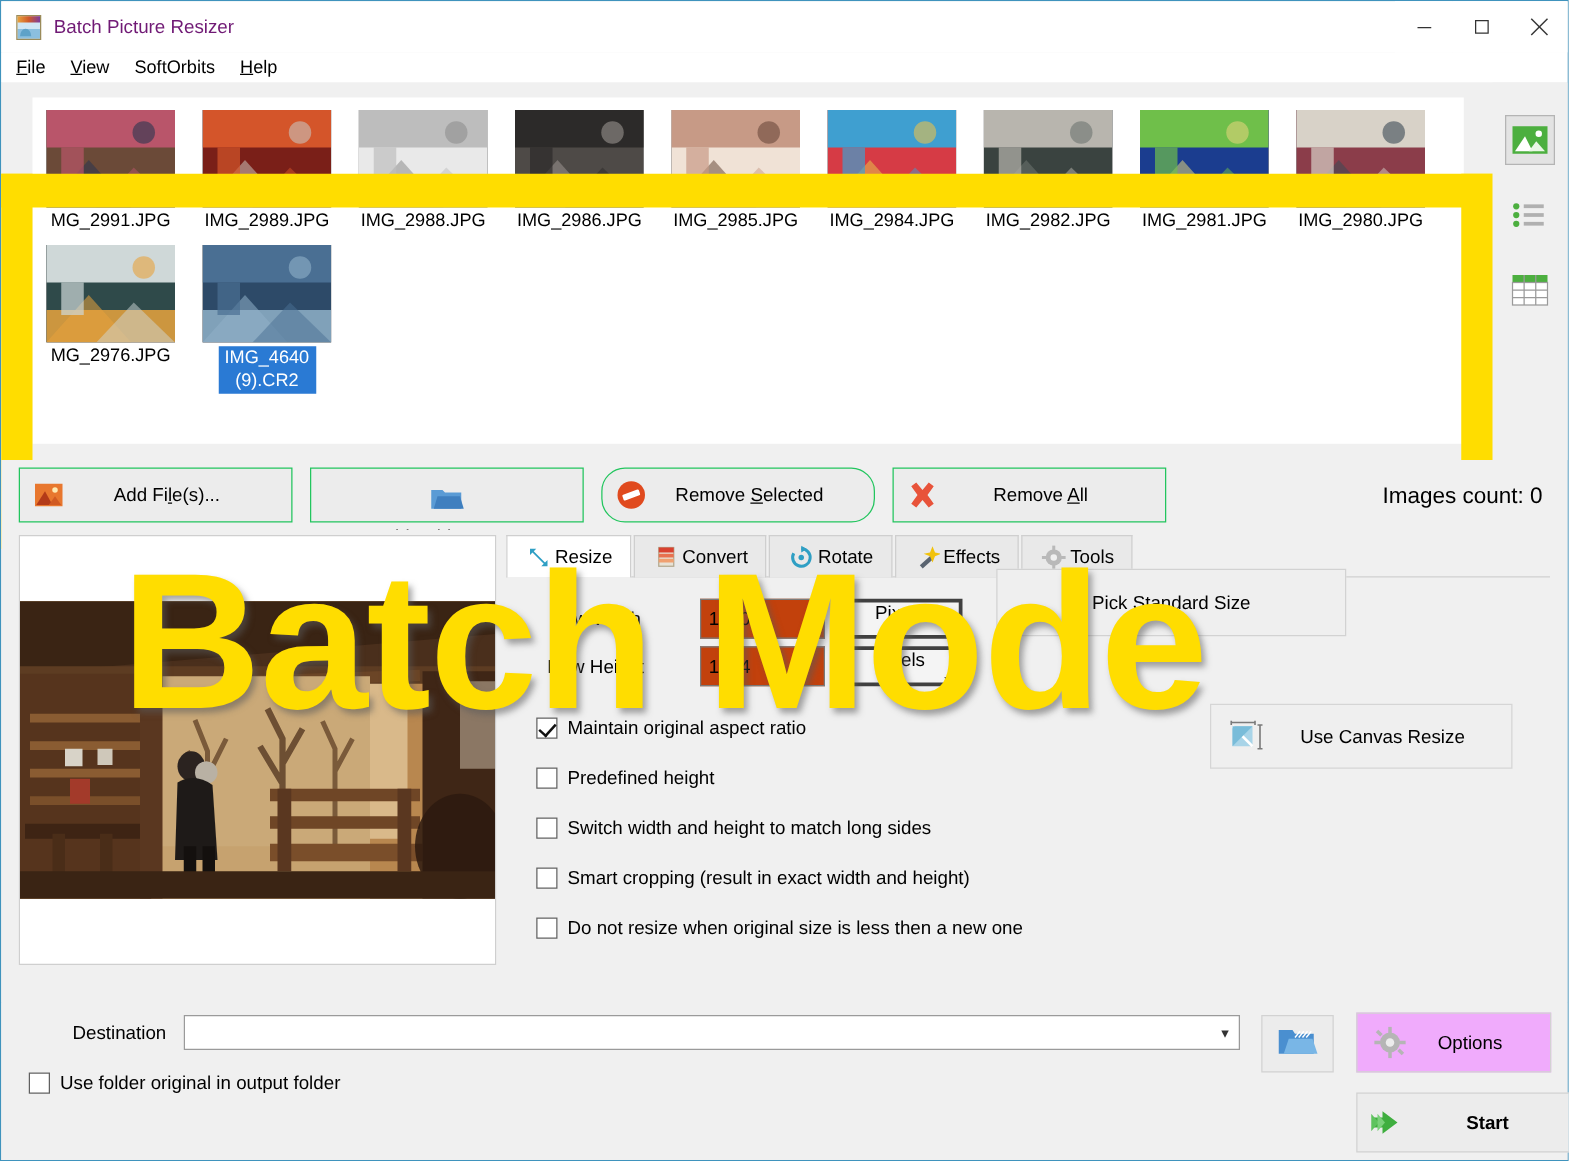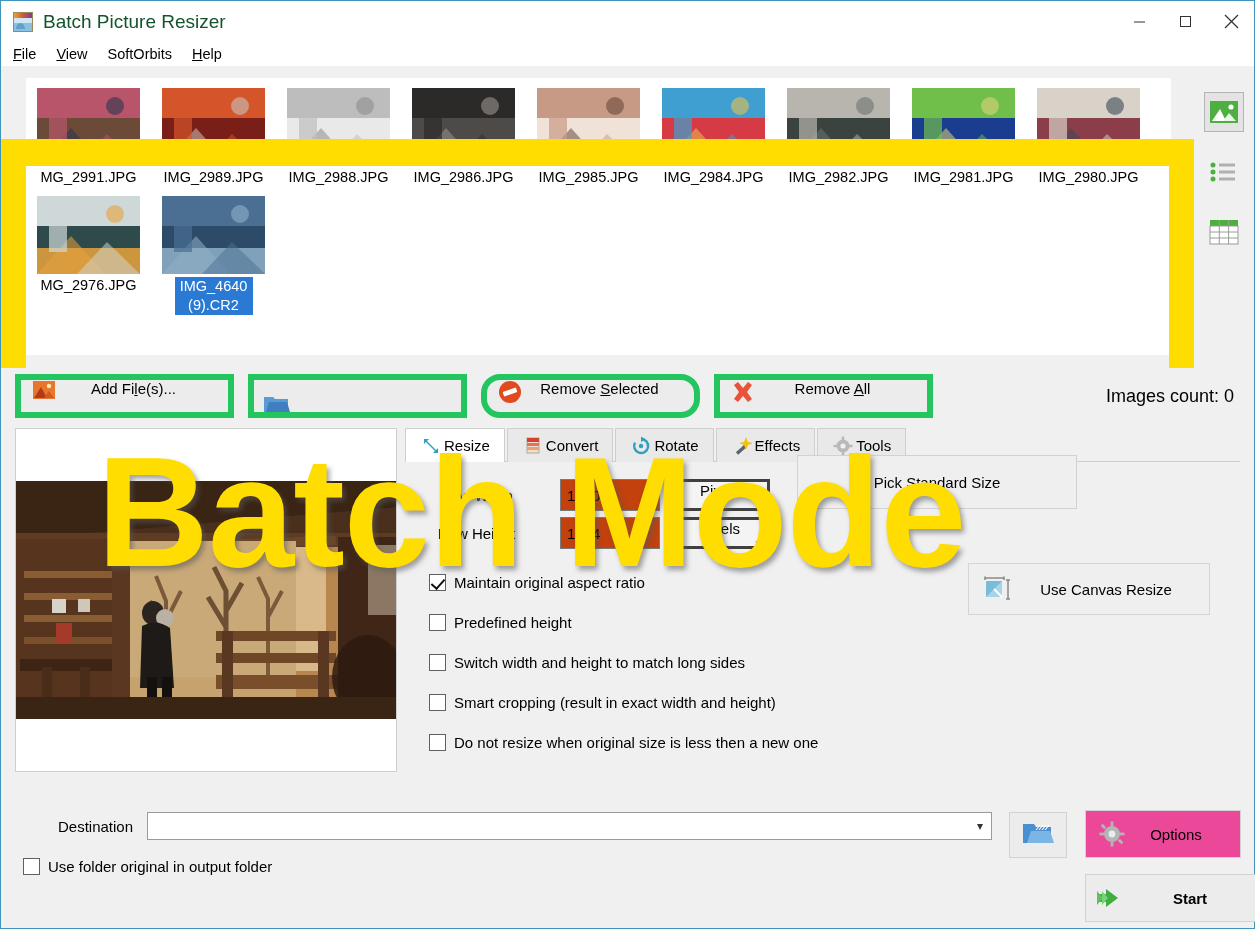--- a/index.html
+++ b/index.html
@@ -29,21 +29,21 @@
     position:relative; flex:0 0 20px;
   }
   .app-icon::before {
     content:""; position:absolute; left:0; top:0; right:0; height:5px;
     background:linear-gradient(90deg,#e8a33d,#d05a2a,#7d3c9c);
   }
   .app-icon::after {
     content:""; position:absolute; left:2px; bottom:2px; width:9px; height:6px;
     background:#5ea2c8; border-radius:50% 50% 0 0 / 100% 100% 0 0;
   }
-  .title-text { font-size:19px; color:#14532d; }
+  .title-text { font-size:15px; color:#701a75; }
   .win-buttons { margin-left:auto; display:flex; height:41px; }
   .win-btn {
     width:46px; height:41px; display:flex; align-items:center; justify-content:center;
     background:#fff; cursor:default;
   }
   .win-btn svg { display:block; }
   
   .menubar {
     height:24px; flex:0 0 24px; background:#ffffff;
     display:flex; align-items:center; padding-left:10px; gap:16px;
@@ -91,22 +91,22 @@
     width:40px; height:40px; display:flex; align-items:center; justify-content:center;
     cursor:default; border:1px solid transparent;
   }
   .view-btn.active { background:#e3e3e3; border:1px solid #b4b4b4; }
   
   .toolbar {
     flex:0 0 56px; display:flex; align-items:center; padding:0 14px; gap:14px;
     background:#f0f0f0; position:relative;
   }
   .tbtn {
-    height:44px; background:#ececec; border:6px solid #22c55e;
-    display:flex; align-items:flex-start; cursor:default; position:relative;
+    height:44px; background:#ececec; border:1px solid #22c55e;
+    display:flex; align-items:center; cursor:default; position:relative;
   }
   .tbtn .ic { width:46px; display:flex; align-items:center; justify-content:center; flex:0 0 46px;}
   .tbtn .lb { font-size:15px; flex:1; text-align:center; padding-right:28px; }
   .tbtn.b1 { width:219px; }
   .tbtn.b2 { width:219px;flex-direction:column; }
   .tbtn.b3 { width:219px;border-radius:19px; }
   .tbtn.b4 { width:219px; }
   .img-count { margin-left:auto; font-size:18px; padding-right:6px; }
   
   .middle { flex:1 1 auto; display:flex; background:#f0f0f0; padding:0 14px; gap:0; position:relative; }
@@ -176,21 +176,21 @@
     display:flex; align-items:center; padding:0 8px; font-size:14px;
   }
   .dest-combo .chev { margin-left:auto; font-size:12px; color:#333; }
   .folder-btn {
     position:absolute; left:1008px; top:10px; width:58px; height:46px;
     border:1px solid #d2d2d2; background:#ececec;
     display:flex; align-items:center; justify-content:center; cursor:default;
   }
   .opt-btn {
     position:absolute; left:1084px; top:8px; width:156px; height:48px;
-    border:1px solid #d2d2d2; background:#ec4899; display:flex; align-items:center; cursor:default;
+    border:1px solid #d2d2d2; background:#f0abfc; display:flex; align-items:center; cursor:default;
   }
   .start-btn {
     position:absolute; left:1084px; top:72px; width:184px; height:48px;
     border:1px solid #d2d2d2; background:#ececec; display:flex; align-items:center; cursor:default;
   }
   .opt-btn .ic, .start-btn .ic { width:52px; display:flex; justify-content:center; }
   .opt-btn .lb { flex:1; text-align:center; padding-right:26px; font-size:15px; }
   .start-btn .lb { flex:1; text-align:center; padding-right:26px; font-size:15px; font-weight:bold; }
   .folder-chk { position:absolute; left:22px; top:56px; display:flex; align-items:center; }
   

